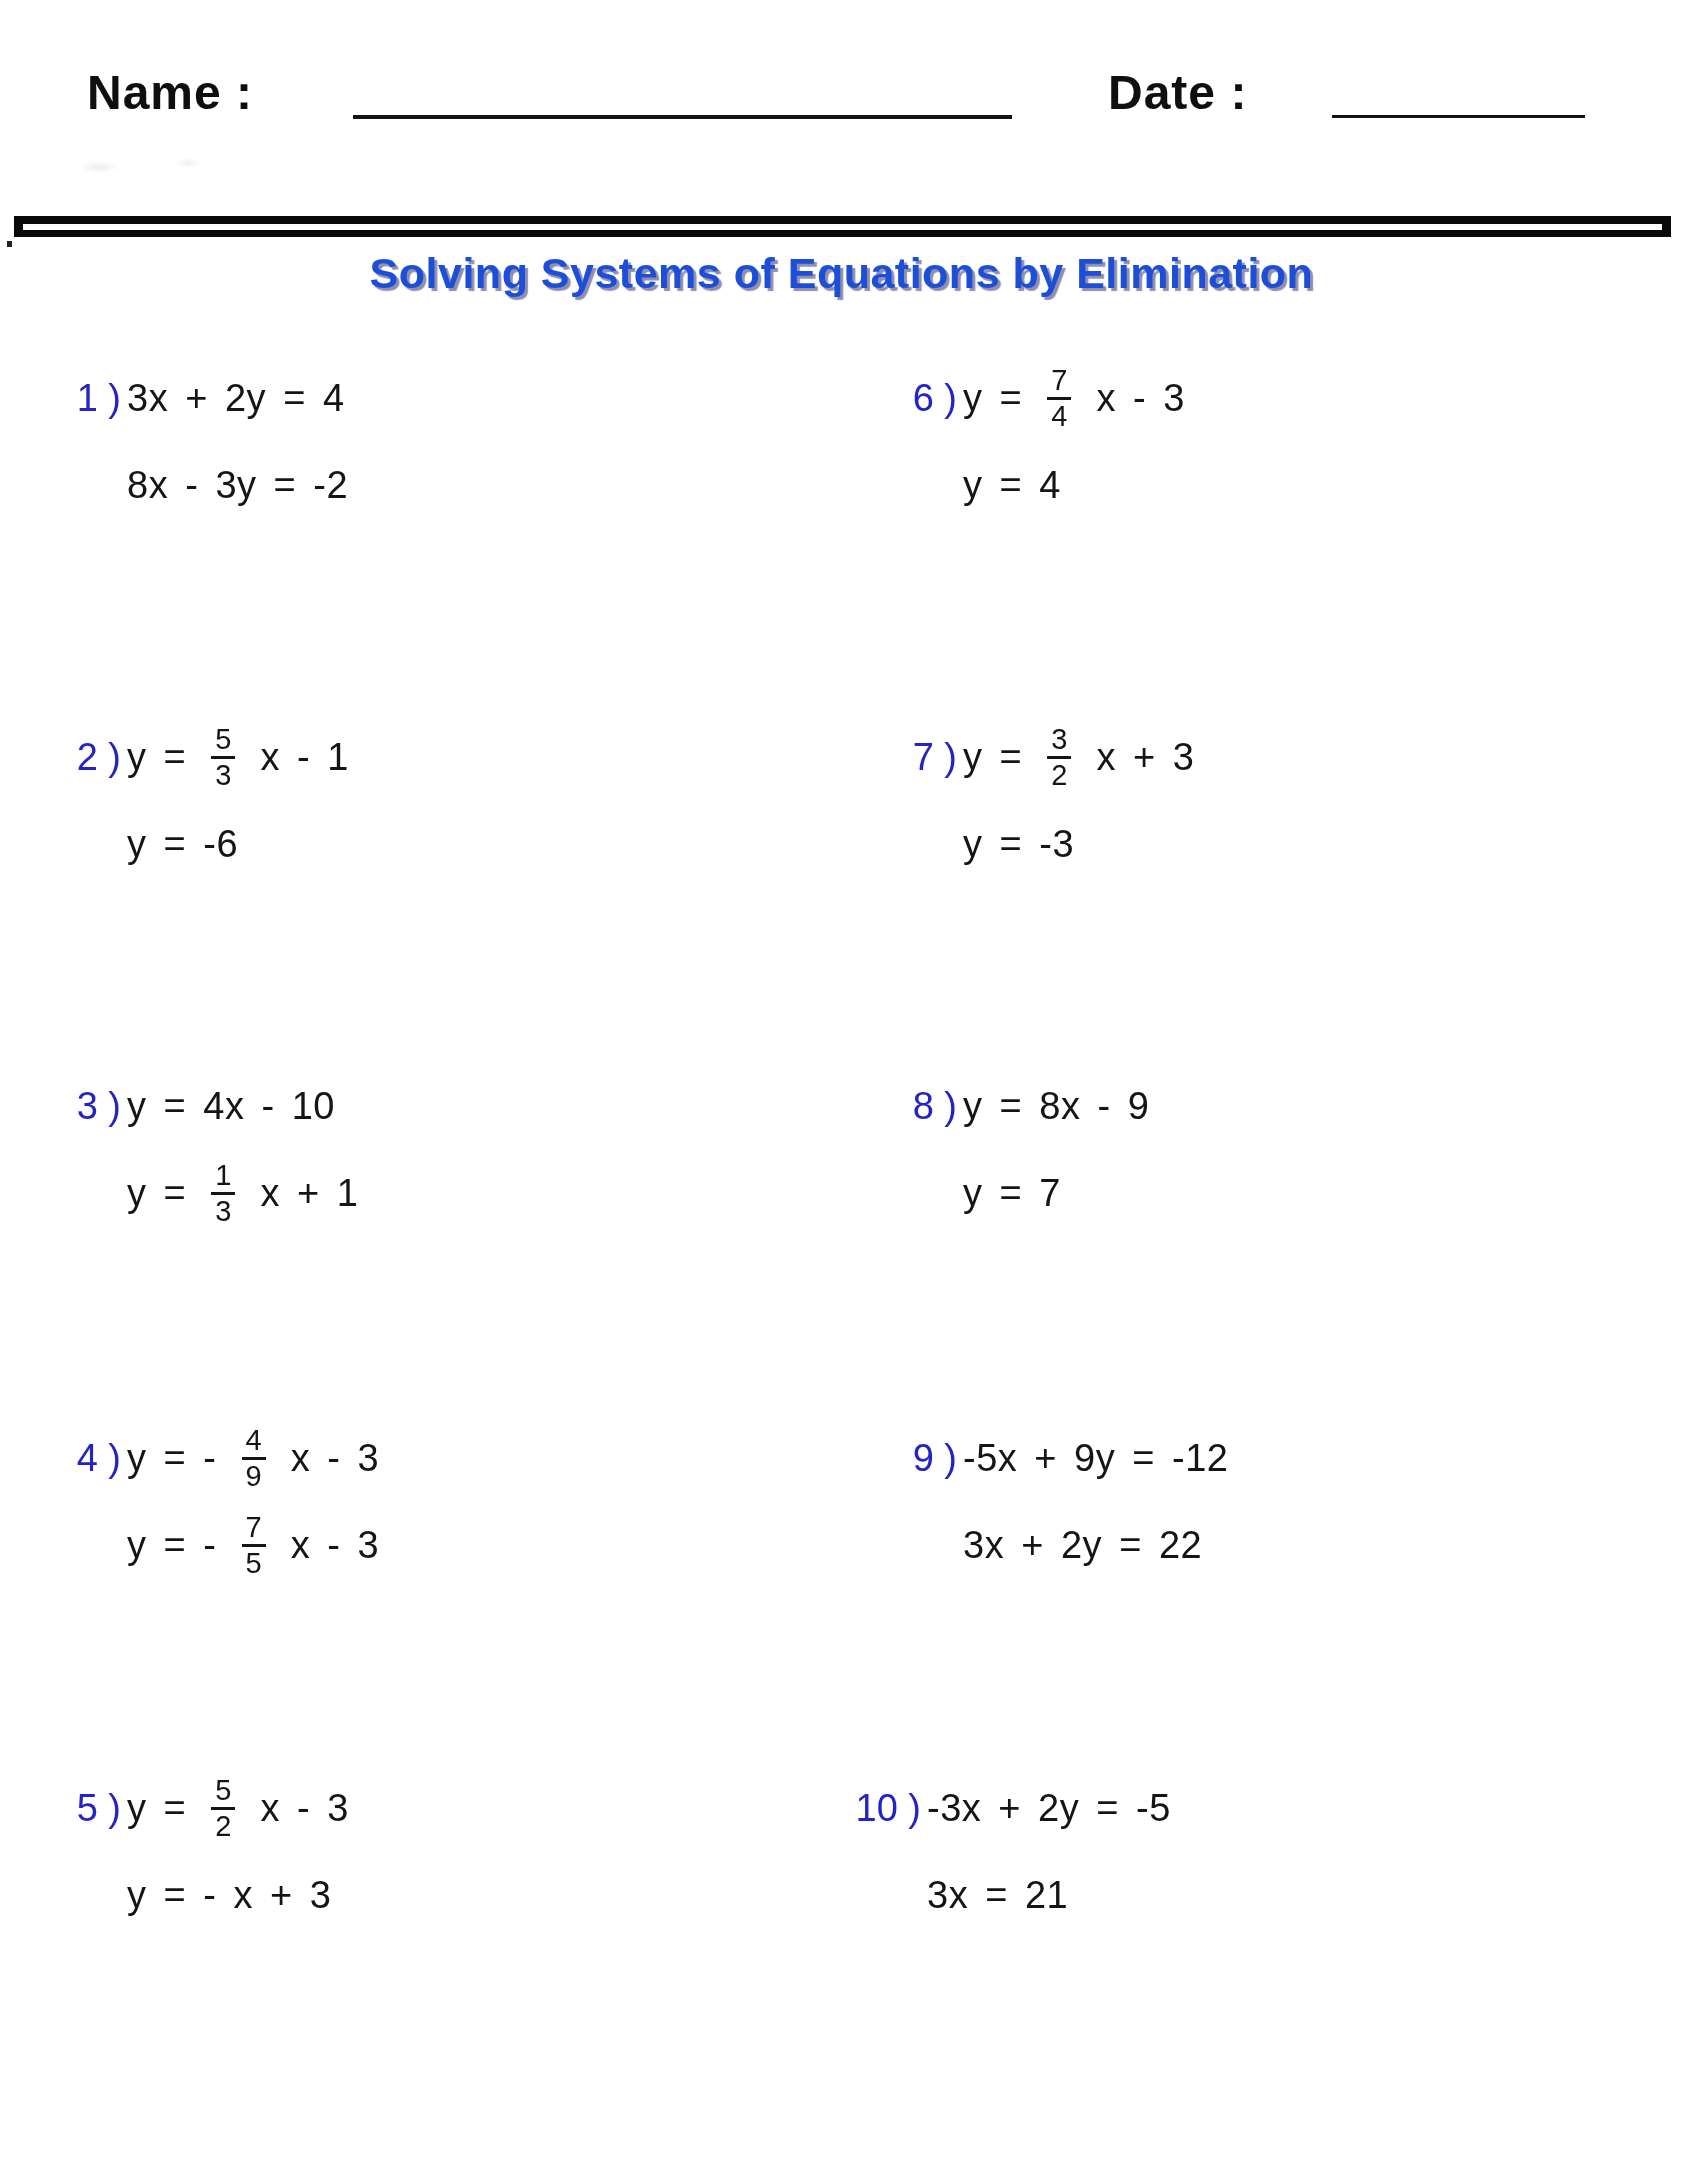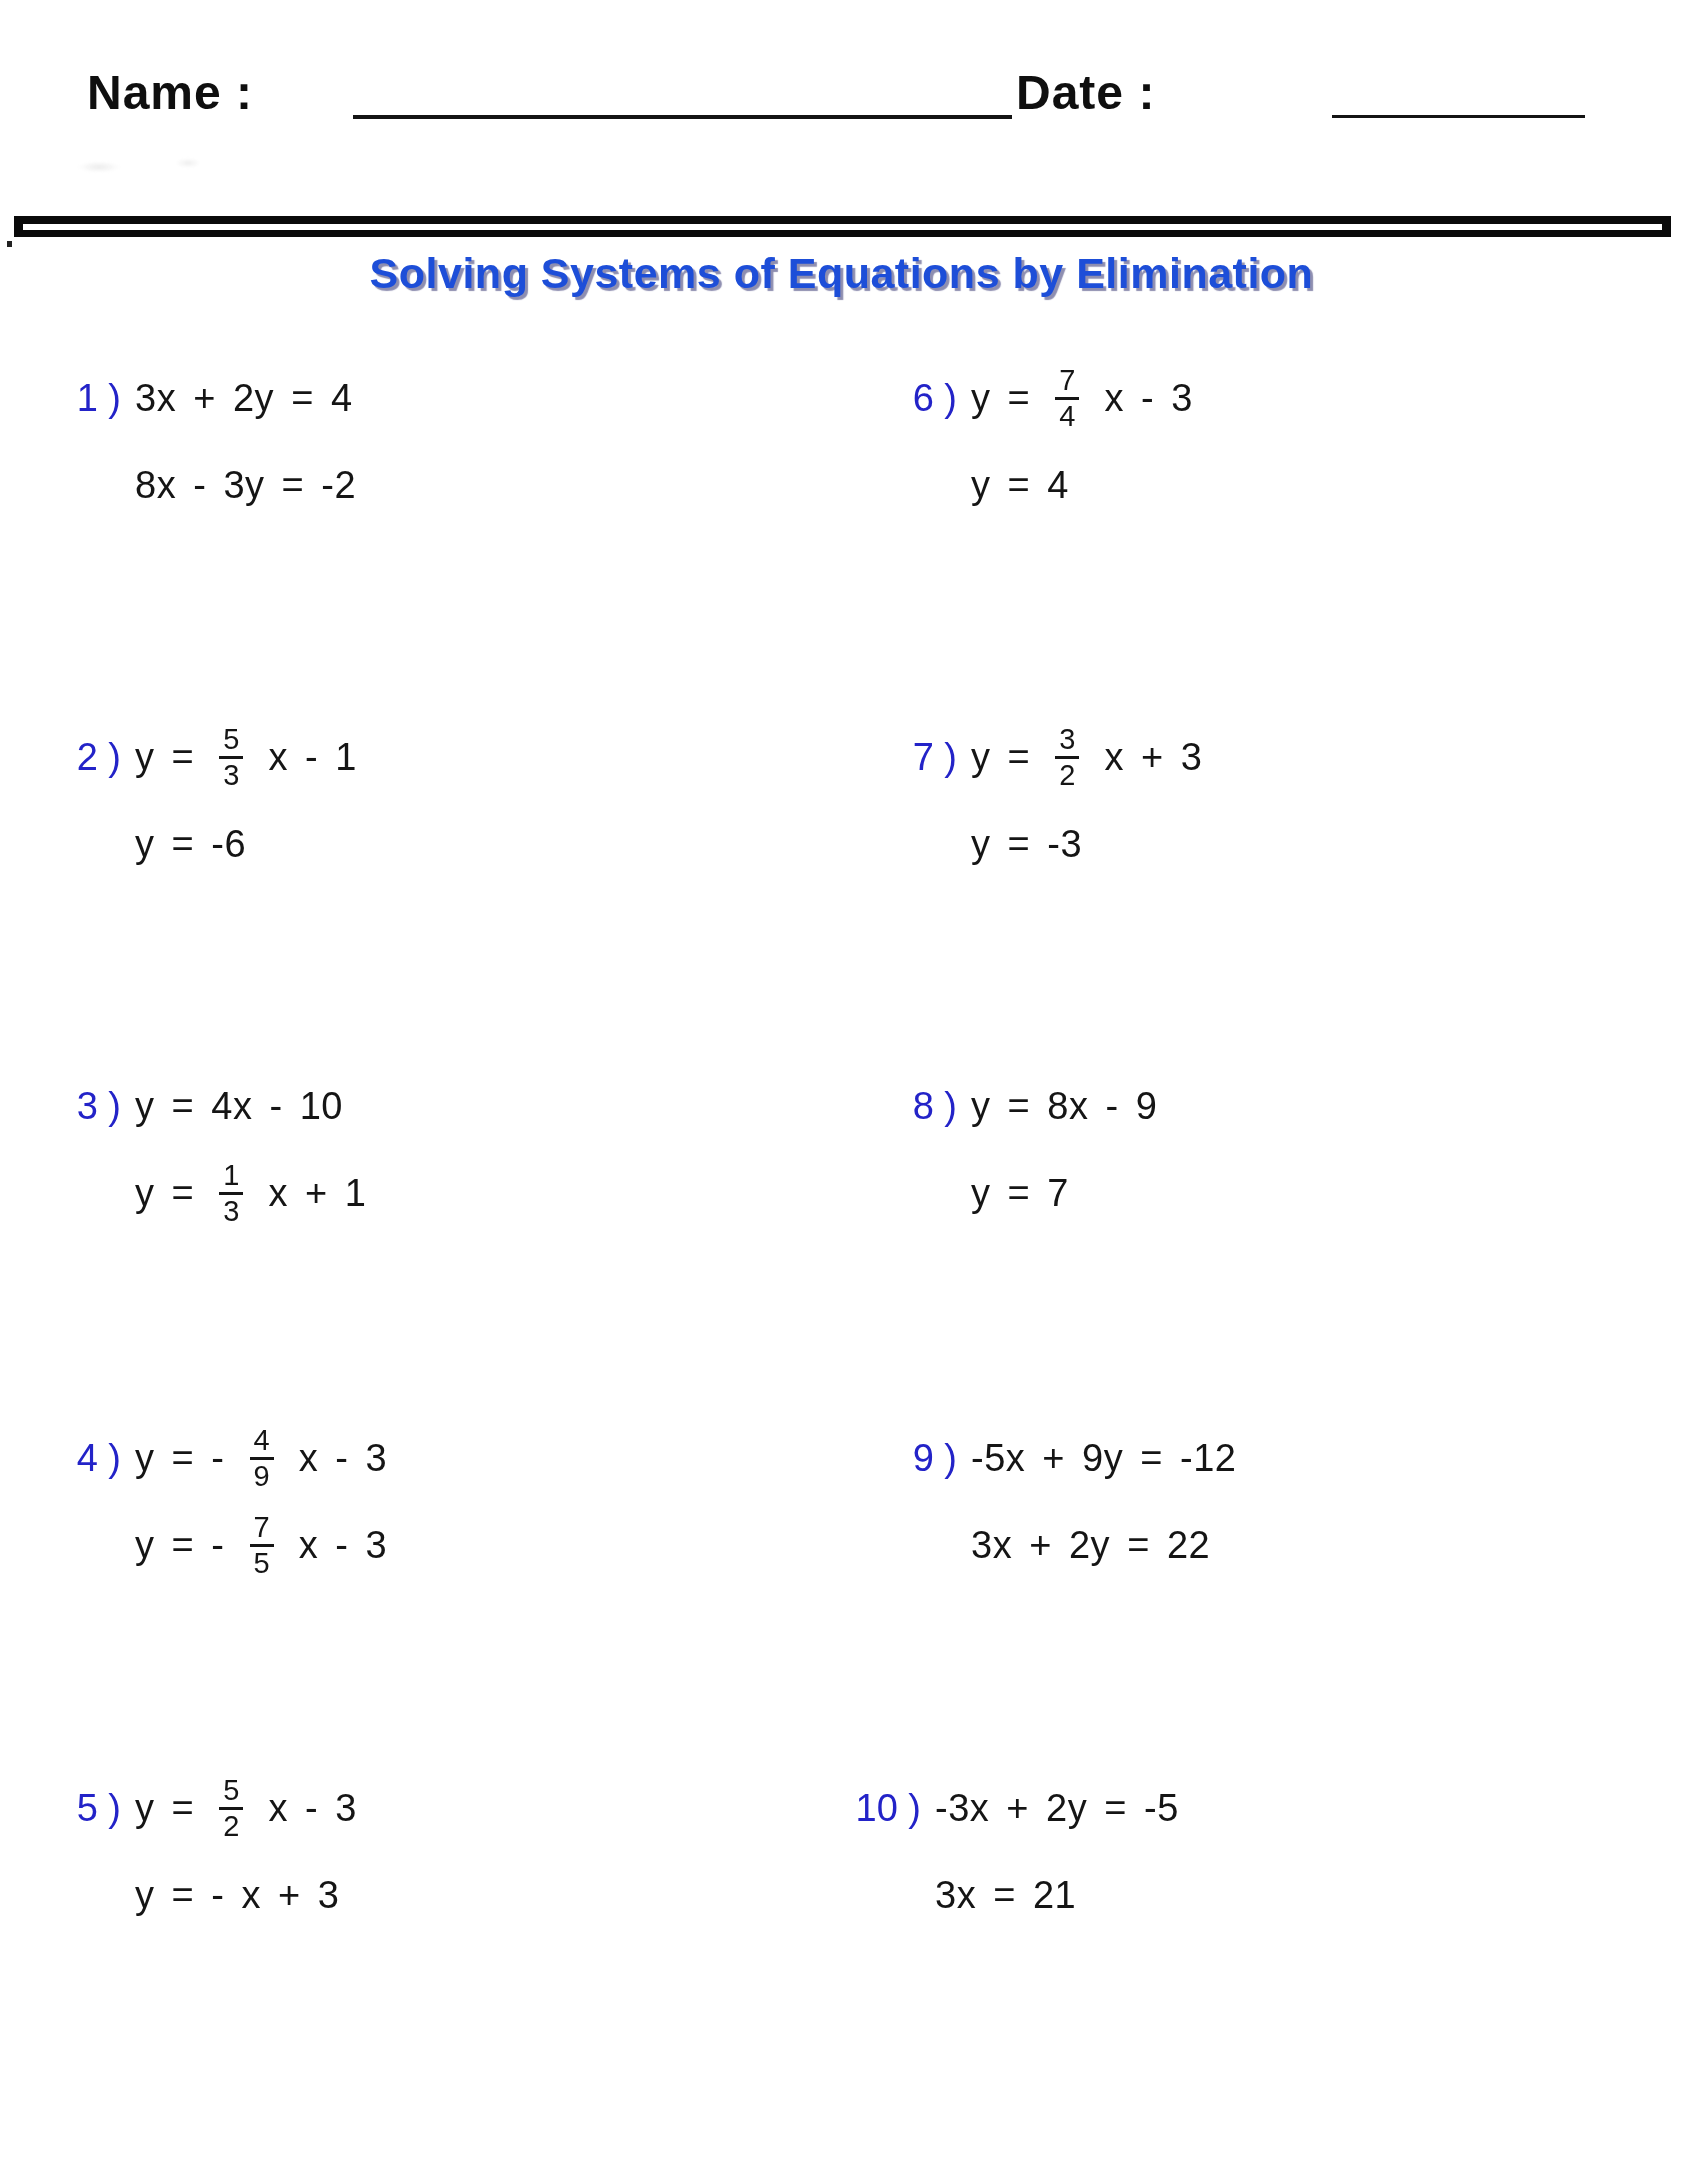--- a/index.html
+++ b/index.html
@@ -14,21 +14,21 @@
   
   .hdr-label{
     position:absolute;
     font-size:48px;
     font-weight:600;
     letter-spacing:1px;
     color:#0f0f0f;
     white-space:pre;
   }
   .name-label{left:87px;top:65px;}
-  .date-label{left:1016px;top:65px;text-align:right;}
+  .date-label{left:1108px;top:65px;text-align:right;}
   .write-line{
     position:absolute;
     background:#141414;
     height:4px;
   }
   .name-line{left:353px;top:115px;width:659px;}
   .date-line{left:1332px;top:115px;width:253px;height:3px;}
   .scan-smudge{
     position:absolute;left:69px;top:153px;width:149px;height:26px;
     background:
@@ -63,21 +63,21 @@
     display:flex;align-items:flex-start;
   }
   .pnum{
     width:87px;height:87px;
     display:flex;align-items:center;justify-content:flex-end;
     font-size:38px;
     color:#2323C8;
     white-space:pre;
     flex:0 0 auto;
   }
-  .eqs{margin-left:14px;}
+  .eqs{margin-left:6px;}
   .eq-line{
     display:flex;align-items:center;
     height:87px;
     font-size:38px;
     color:#151515;
     letter-spacing:0.5px;
     word-spacing:6px;
     white-space:pre;
   }
   .eq-text{white-space:pre;}

